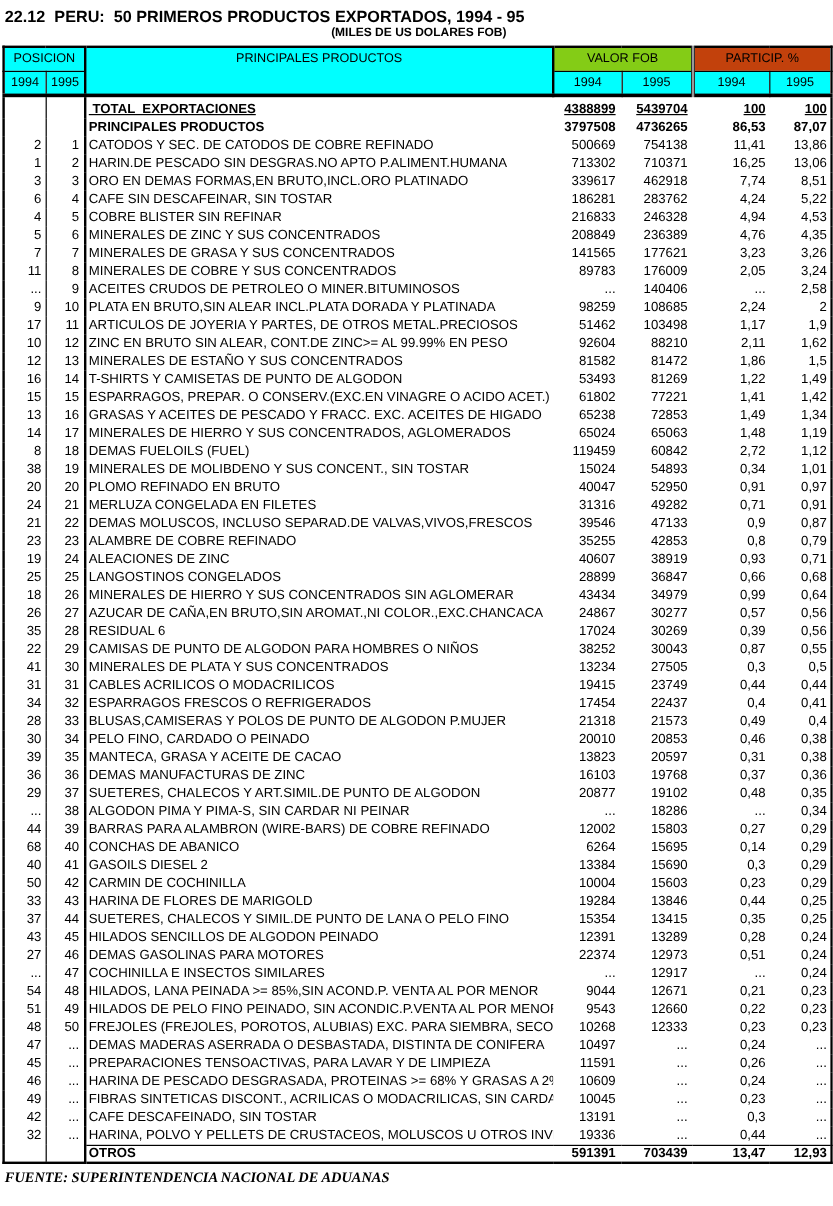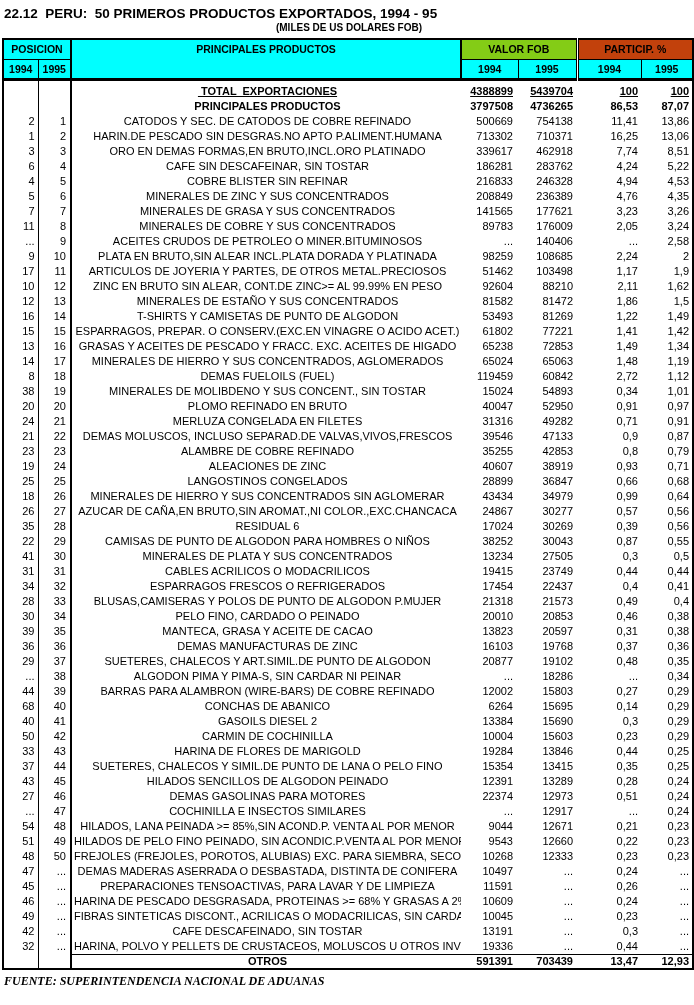--- a/index.html
+++ b/index.html
@@ -19,39 +19,39 @@
     margin: 1px 0 5px 4px; white-space: pre; text-align: center;
   }
   table {
     border-collapse: collapse; table-layout: fixed;
     width: 690px; margin-left: 2px;
     border: 2px solid #000;
   }
   thead { border-bottom: 3px solid #000; }
   th {
     background: #00FFFF;
-    font-size: 10.5px; font-weight: bold;
+    font-size: 10.5px; font-weight: normal;
     padding: 0; height: 20px; text-align: center;
     overflow: hidden; white-space: pre; margin-top: 20px;
   }
   th.h-pos  { border-right: 2px solid #000; border-bottom: 1px solid #000; }
   th.h-prod { border-right: 2px solid #000; vertical-align: top; padding-top: 3px; }
   th.h-vf   { border-bottom: 1px solid #000; }
   th.h-pp   { border-left: 3px double #000; border-bottom: 1px solid #000; }
   th.h-y-mid { border-right: 1px solid #000000; }
   th.h-y-thick { border-right: 2px solid #000; }
   th.h-y-dbl { border-left: 3px double #000; }
   tbody td {
     font-size: 11px; height: 15px; padding: 0;
     overflow: hidden; white-space: pre; line-height: 13px;
     vertical-align: middle;
   }
   tbody td:nth-child(1) { text-align: right; padding-right: 3px; border-right: 1px solid #000; }
   tbody td:nth-child(2) { text-align: right; padding-right: 4px; border-right: 2px solid #000; }
-  tbody td:nth-child(3) { text-align: center;  padding-left: 2px; }
+  tbody td:nth-child(3) { text-align: left;  padding-left: 2px; }
   tbody td:nth-child(4) { text-align: right; padding-right: 5px; }
   tbody td:nth-child(5) { text-align: right; padding-right: 4px; }
   tbody td:nth-child(6) { text-align: right; padding-right: 3px; }
   tbody td:nth-child(7) { text-align: right; padding-right: 3px; }
   tr.row-first td { height: 20px; vertical-align: bottom; padding-bottom: 1px; }
   tr.row-total { font-weight: bold; }
   tr.row-total td:nth-child(n+3) { text-decoration: underline; }
   tr.row-bold { font-weight: bold; }
   tr.row-otros td { font-weight: bold; border-top: 1px solid #000; }
   tr.row-otros td:nth-child(-n+2) { border-top: none; }

